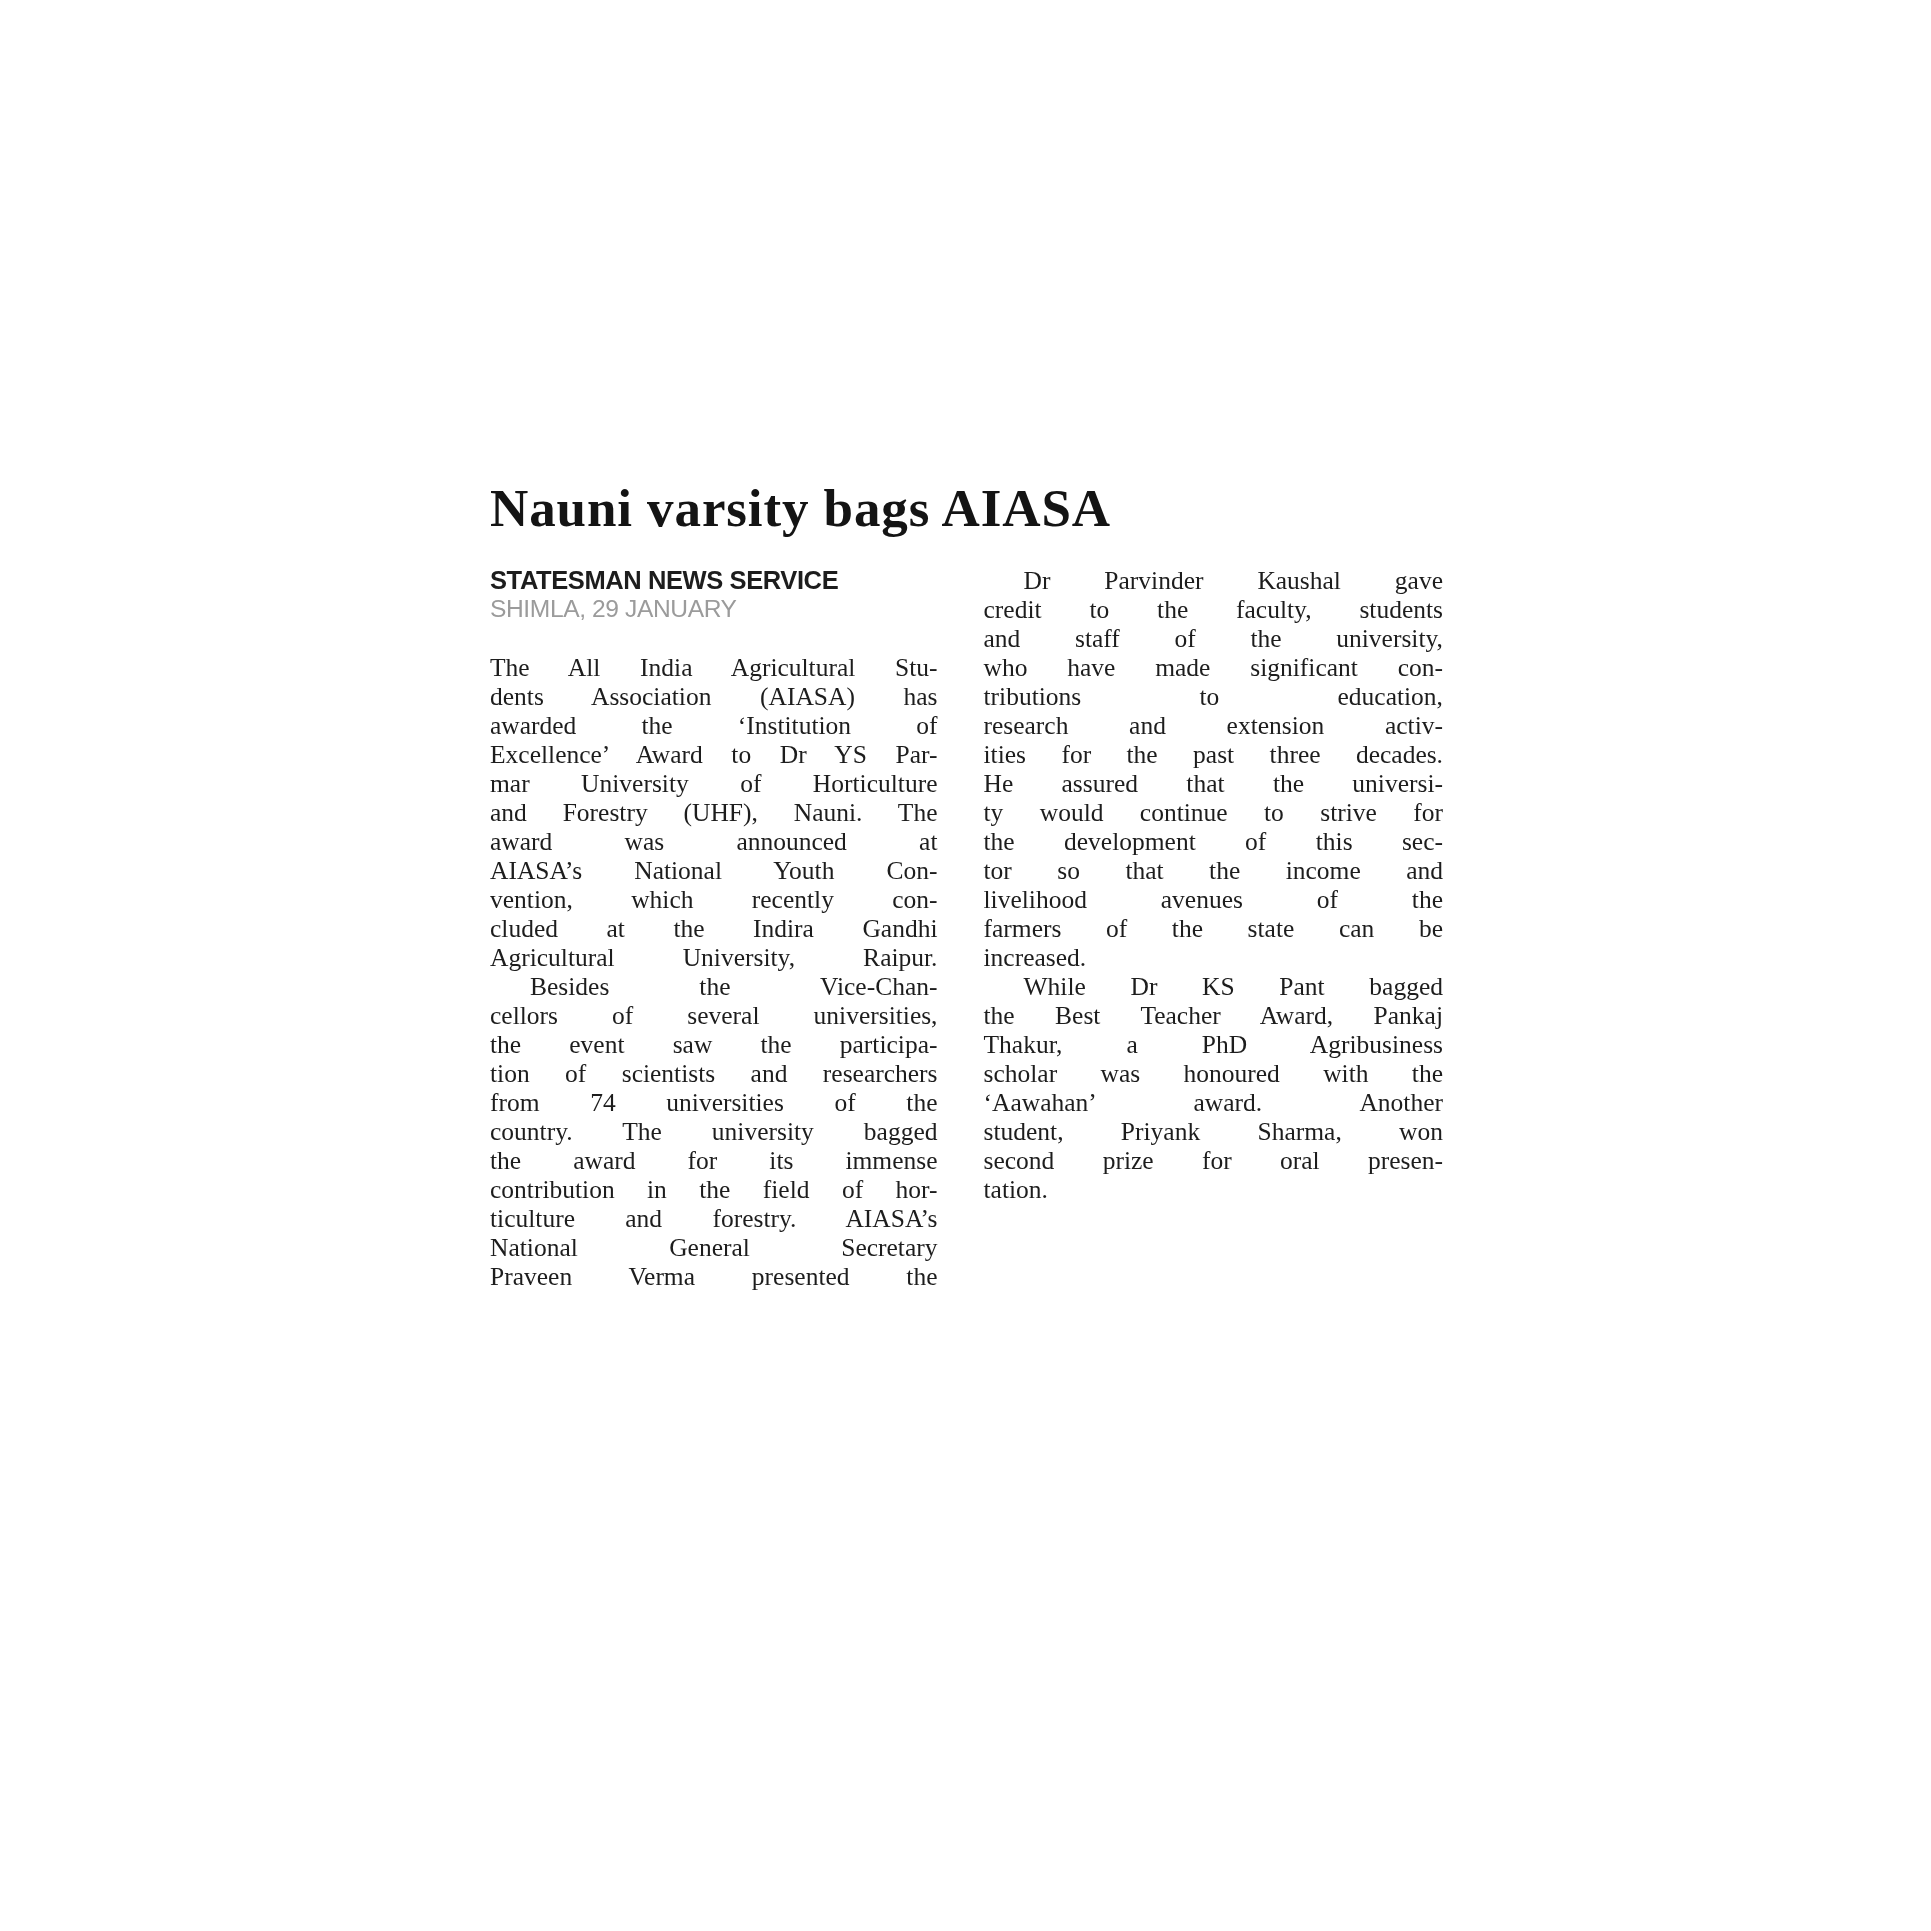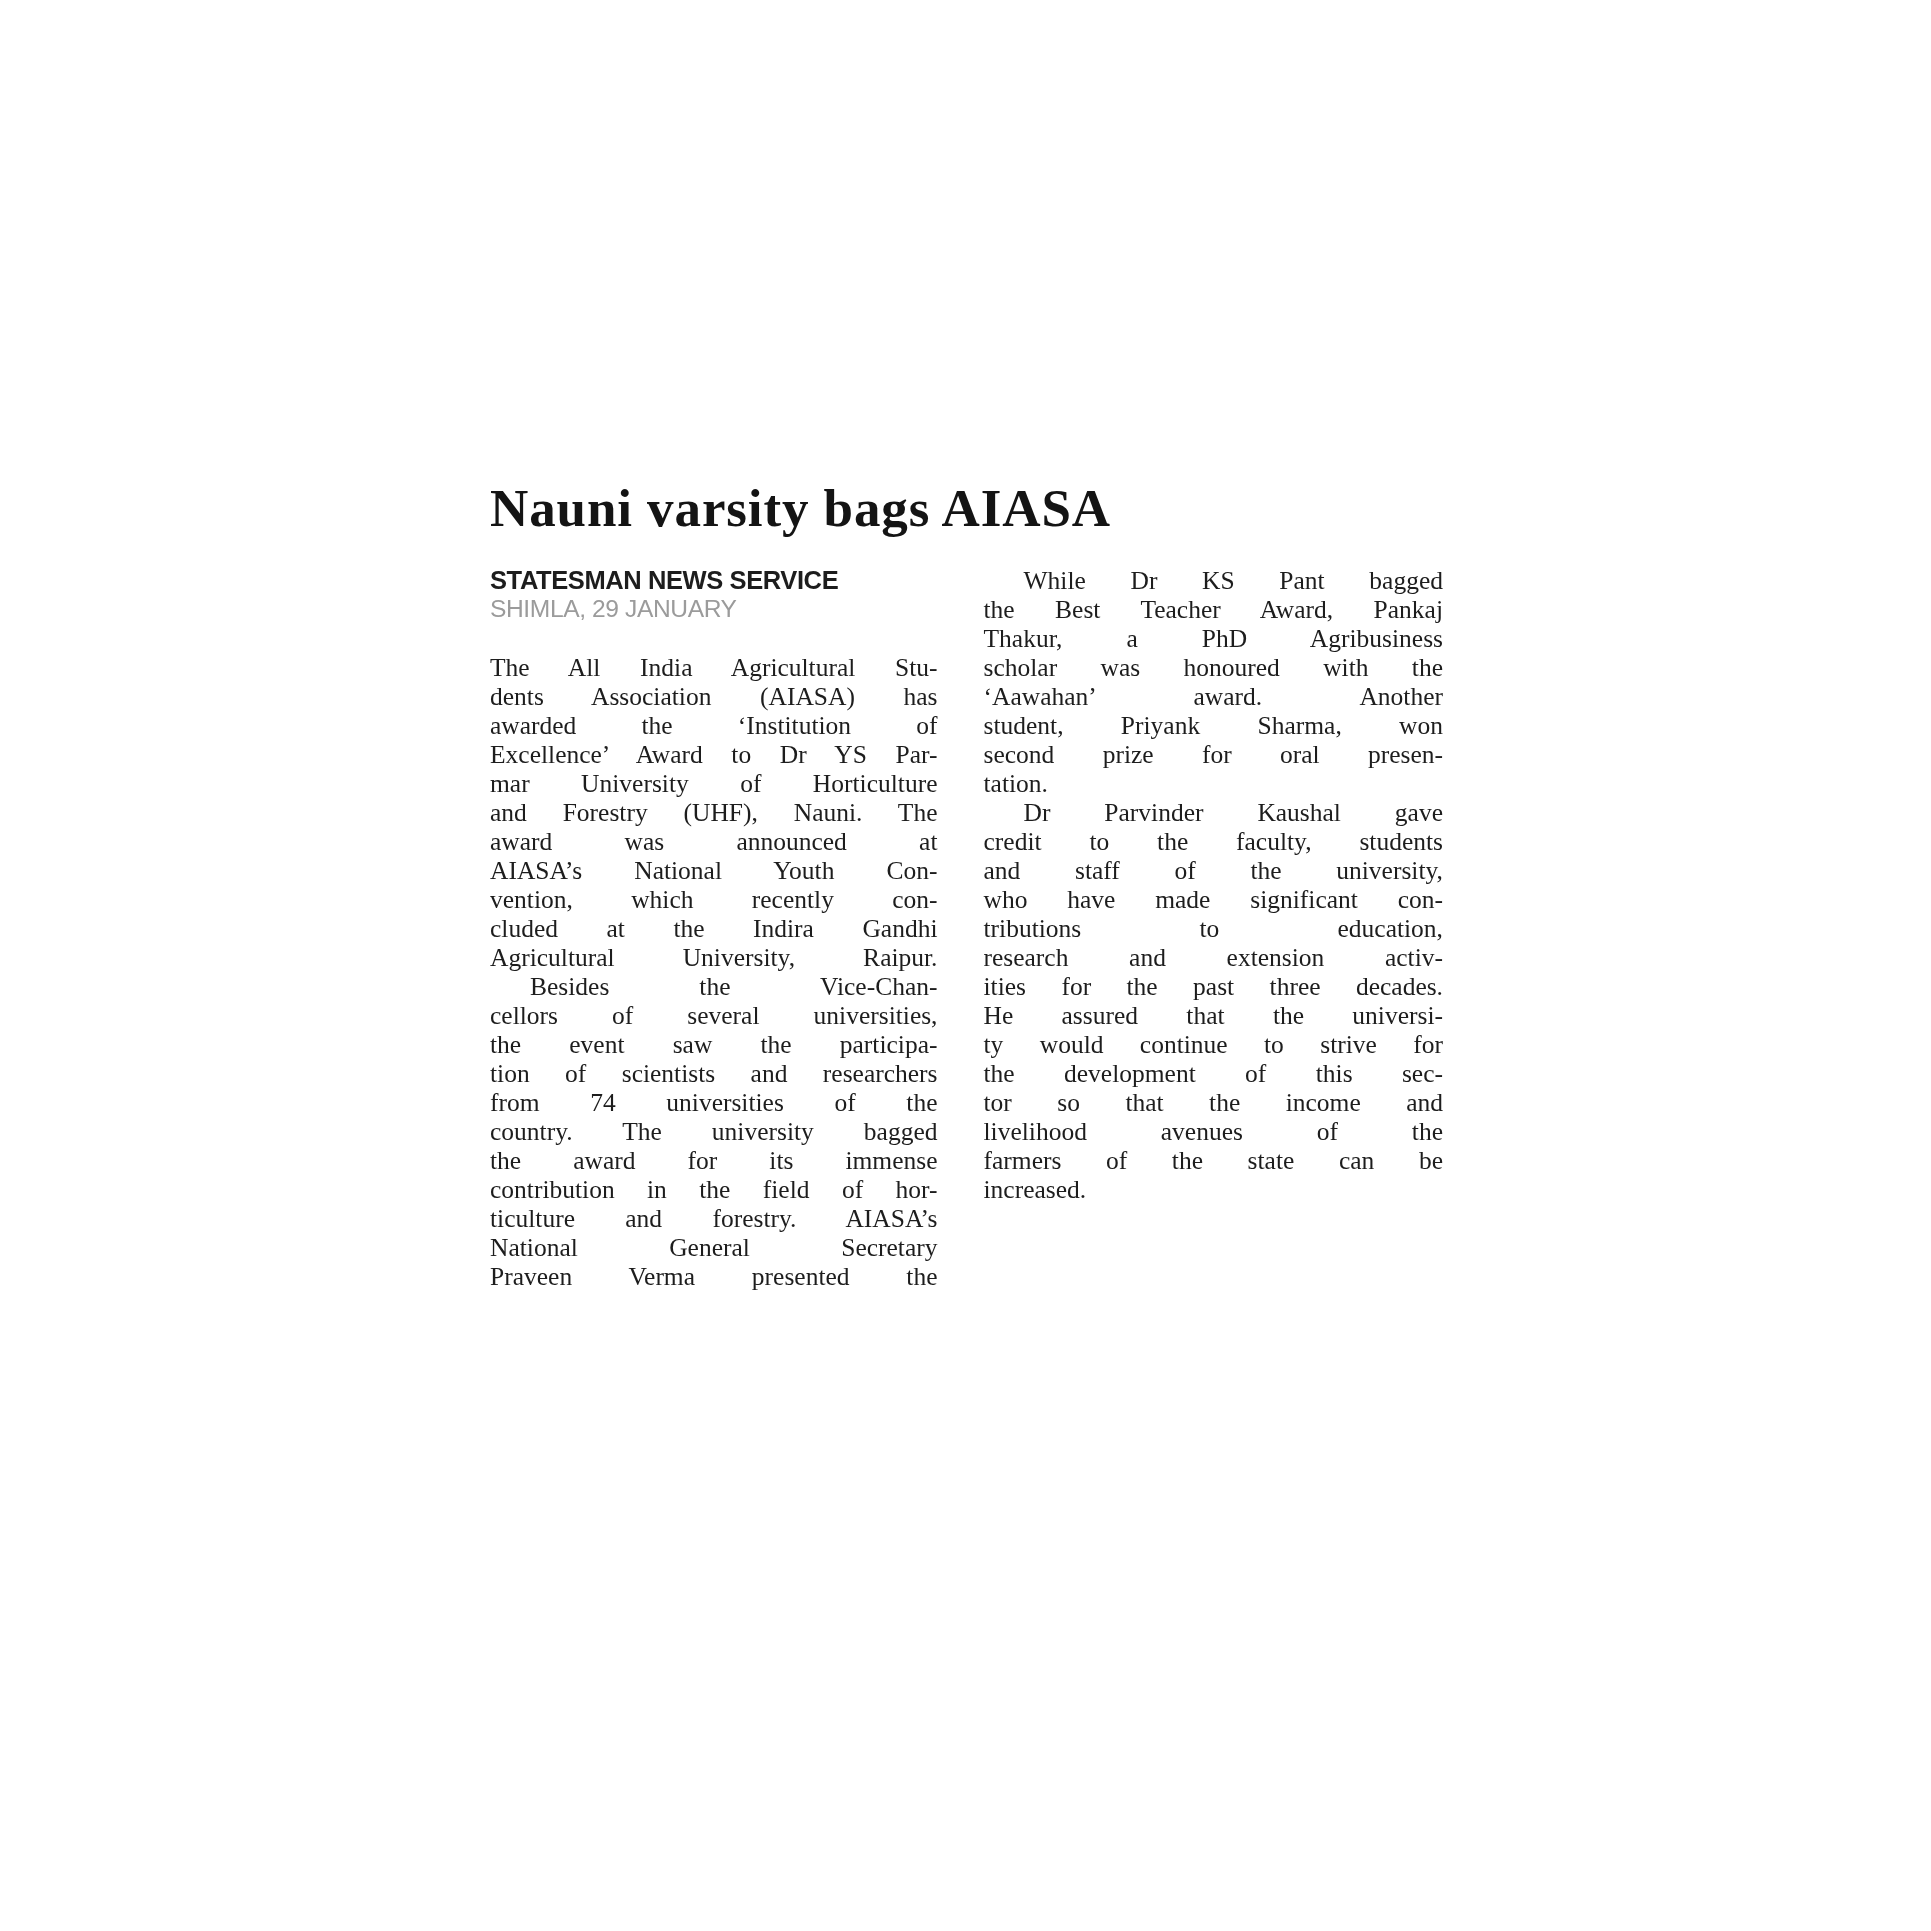--- a/index.html
+++ b/index.html
@@ -103,43 +103,43 @@
               <div class="line">contribution in the field of hor-</div>
               <div class="line">ticulture and forestry. AIASA’s</div>
               <div class="line">National General Secretary</div>
               <div class="line">Praveen Verma presented the</div>
             </div>
           </div>
       </div>
       <div class="col-right">
         <div class="body-block" id="col2" style="margin-top:0;">
             <div class="para">
-              <div class="line indent">While Dr KS Pant bagged</div>
-              <div class="line">the Best Teacher Award, Pankaj</div>
-              <div class="line">Thakur, a PhD Agribusiness</div>
-              <div class="line">scholar was honoured with the</div>
-              <div class="line">‘Aawahan’ award. Another</div>
-              <div class="line">student, Priyank Sharma, won</div>
-              <div class="line">second prize for oral presen-</div>
-              <div class="line endline">tation.</div>
-            </div>
-            <div class="para">
               <div class="line indent">Dr Parvinder Kaushal gave</div>
               <div class="line">credit to the faculty, students</div>
               <div class="line">and staff of the university,</div>
               <div class="line">who have made significant con-</div>
               <div class="line">tributions to education,</div>
               <div class="line">research and extension activ-</div>
               <div class="line">ities for the past three decades.</div>
               <div class="line">He assured that the universi-</div>
               <div class="line">ty would continue to strive for</div>
               <div class="line">the development of this sec-</div>
               <div class="line">tor so that the income and</div>
               <div class="line">livelihood avenues of the</div>
               <div class="line">farmers of the state can be</div>
               <div class="line endline">increased.</div>
             </div>
+            <div class="para">
+              <div class="line indent">While Dr KS Pant bagged</div>
+              <div class="line">the Best Teacher Award, Pankaj</div>
+              <div class="line">Thakur, a PhD Agribusiness</div>
+              <div class="line">scholar was honoured with the</div>
+              <div class="line">‘Aawahan’ award. Another</div>
+              <div class="line">student, Priyank Sharma, won</div>
+              <div class="line">second prize for oral presen-</div>
+              <div class="line endline">tation.</div>
+            </div>
           </div>
       </div>
     </div>
   </div>
 </div>
 
 
 </body></html>

